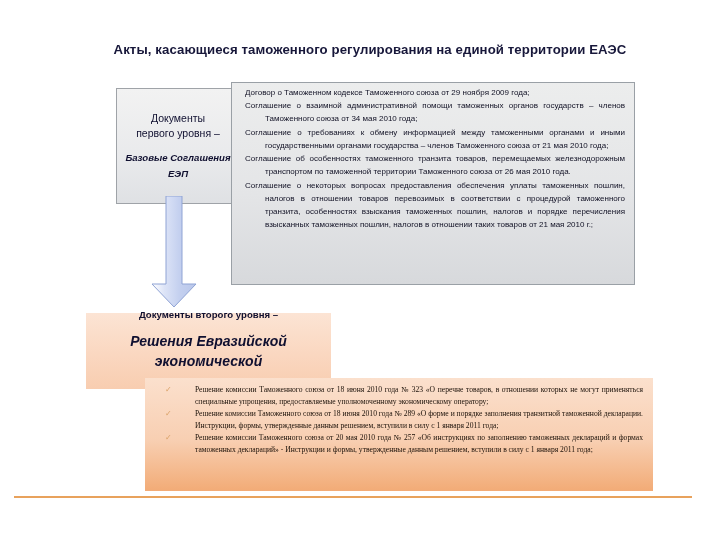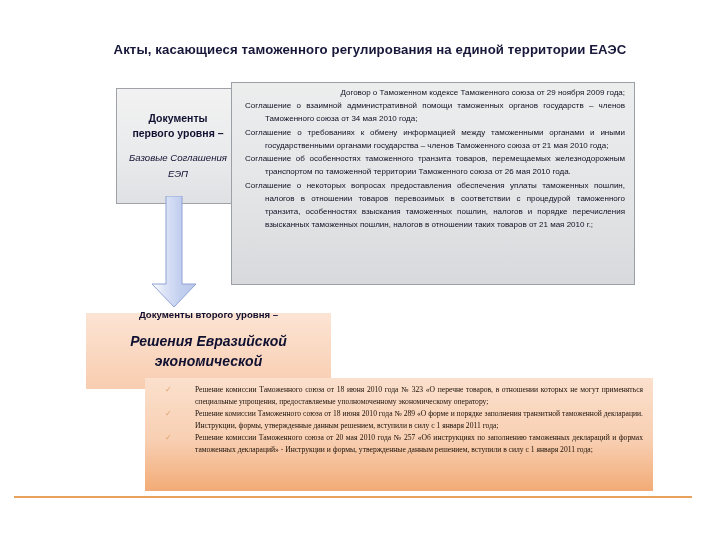--- a/index.html
+++ b/index.html
@@ -48,29 +48,29 @@
     border: 1px solid #9fa3a8;
     box-sizing: border-box;
     display: flex;
     flex-direction: column;
     align-items: center;
     justify-content: center;
     padding: 4px 6px;
   }
   #level1-box .l1-title {
     font-size: 10.5px;
-    font-weight: bold;
+    font-weight: normal;
     color: #101030;
     text-align: right;
     line-height: 1.45;
   }
   #level1-box .l1-sub {
     margin-top: 10px;
     font-size: 9.6px;
-    font-weight: normal;
+    font-weight: bold;
     font-style: italic;
     color: #101030;
     text-align: center;
     line-height: 1.45;
   }
 
   
   #level1-content {
     position: absolute;
     left: 231px;
@@ -91,21 +91,21 @@
     font-size: 8.0px;
     color: #101024;
     line-height: 1.62;
     text-align: justify;
     text-justify: inter-word;
     padding-left: 20px;
     text-indent: -20px;
     margin: 0 0 0.5px 0;
   }
   #level1-content li.nojust {
-    text-align: right;
+    text-align: left;
   }
 
   
   #flow-arrow {
     position: absolute;
     left: 151px;
     top: 196px;
     width: 46px;
     height: 116px;
   }

